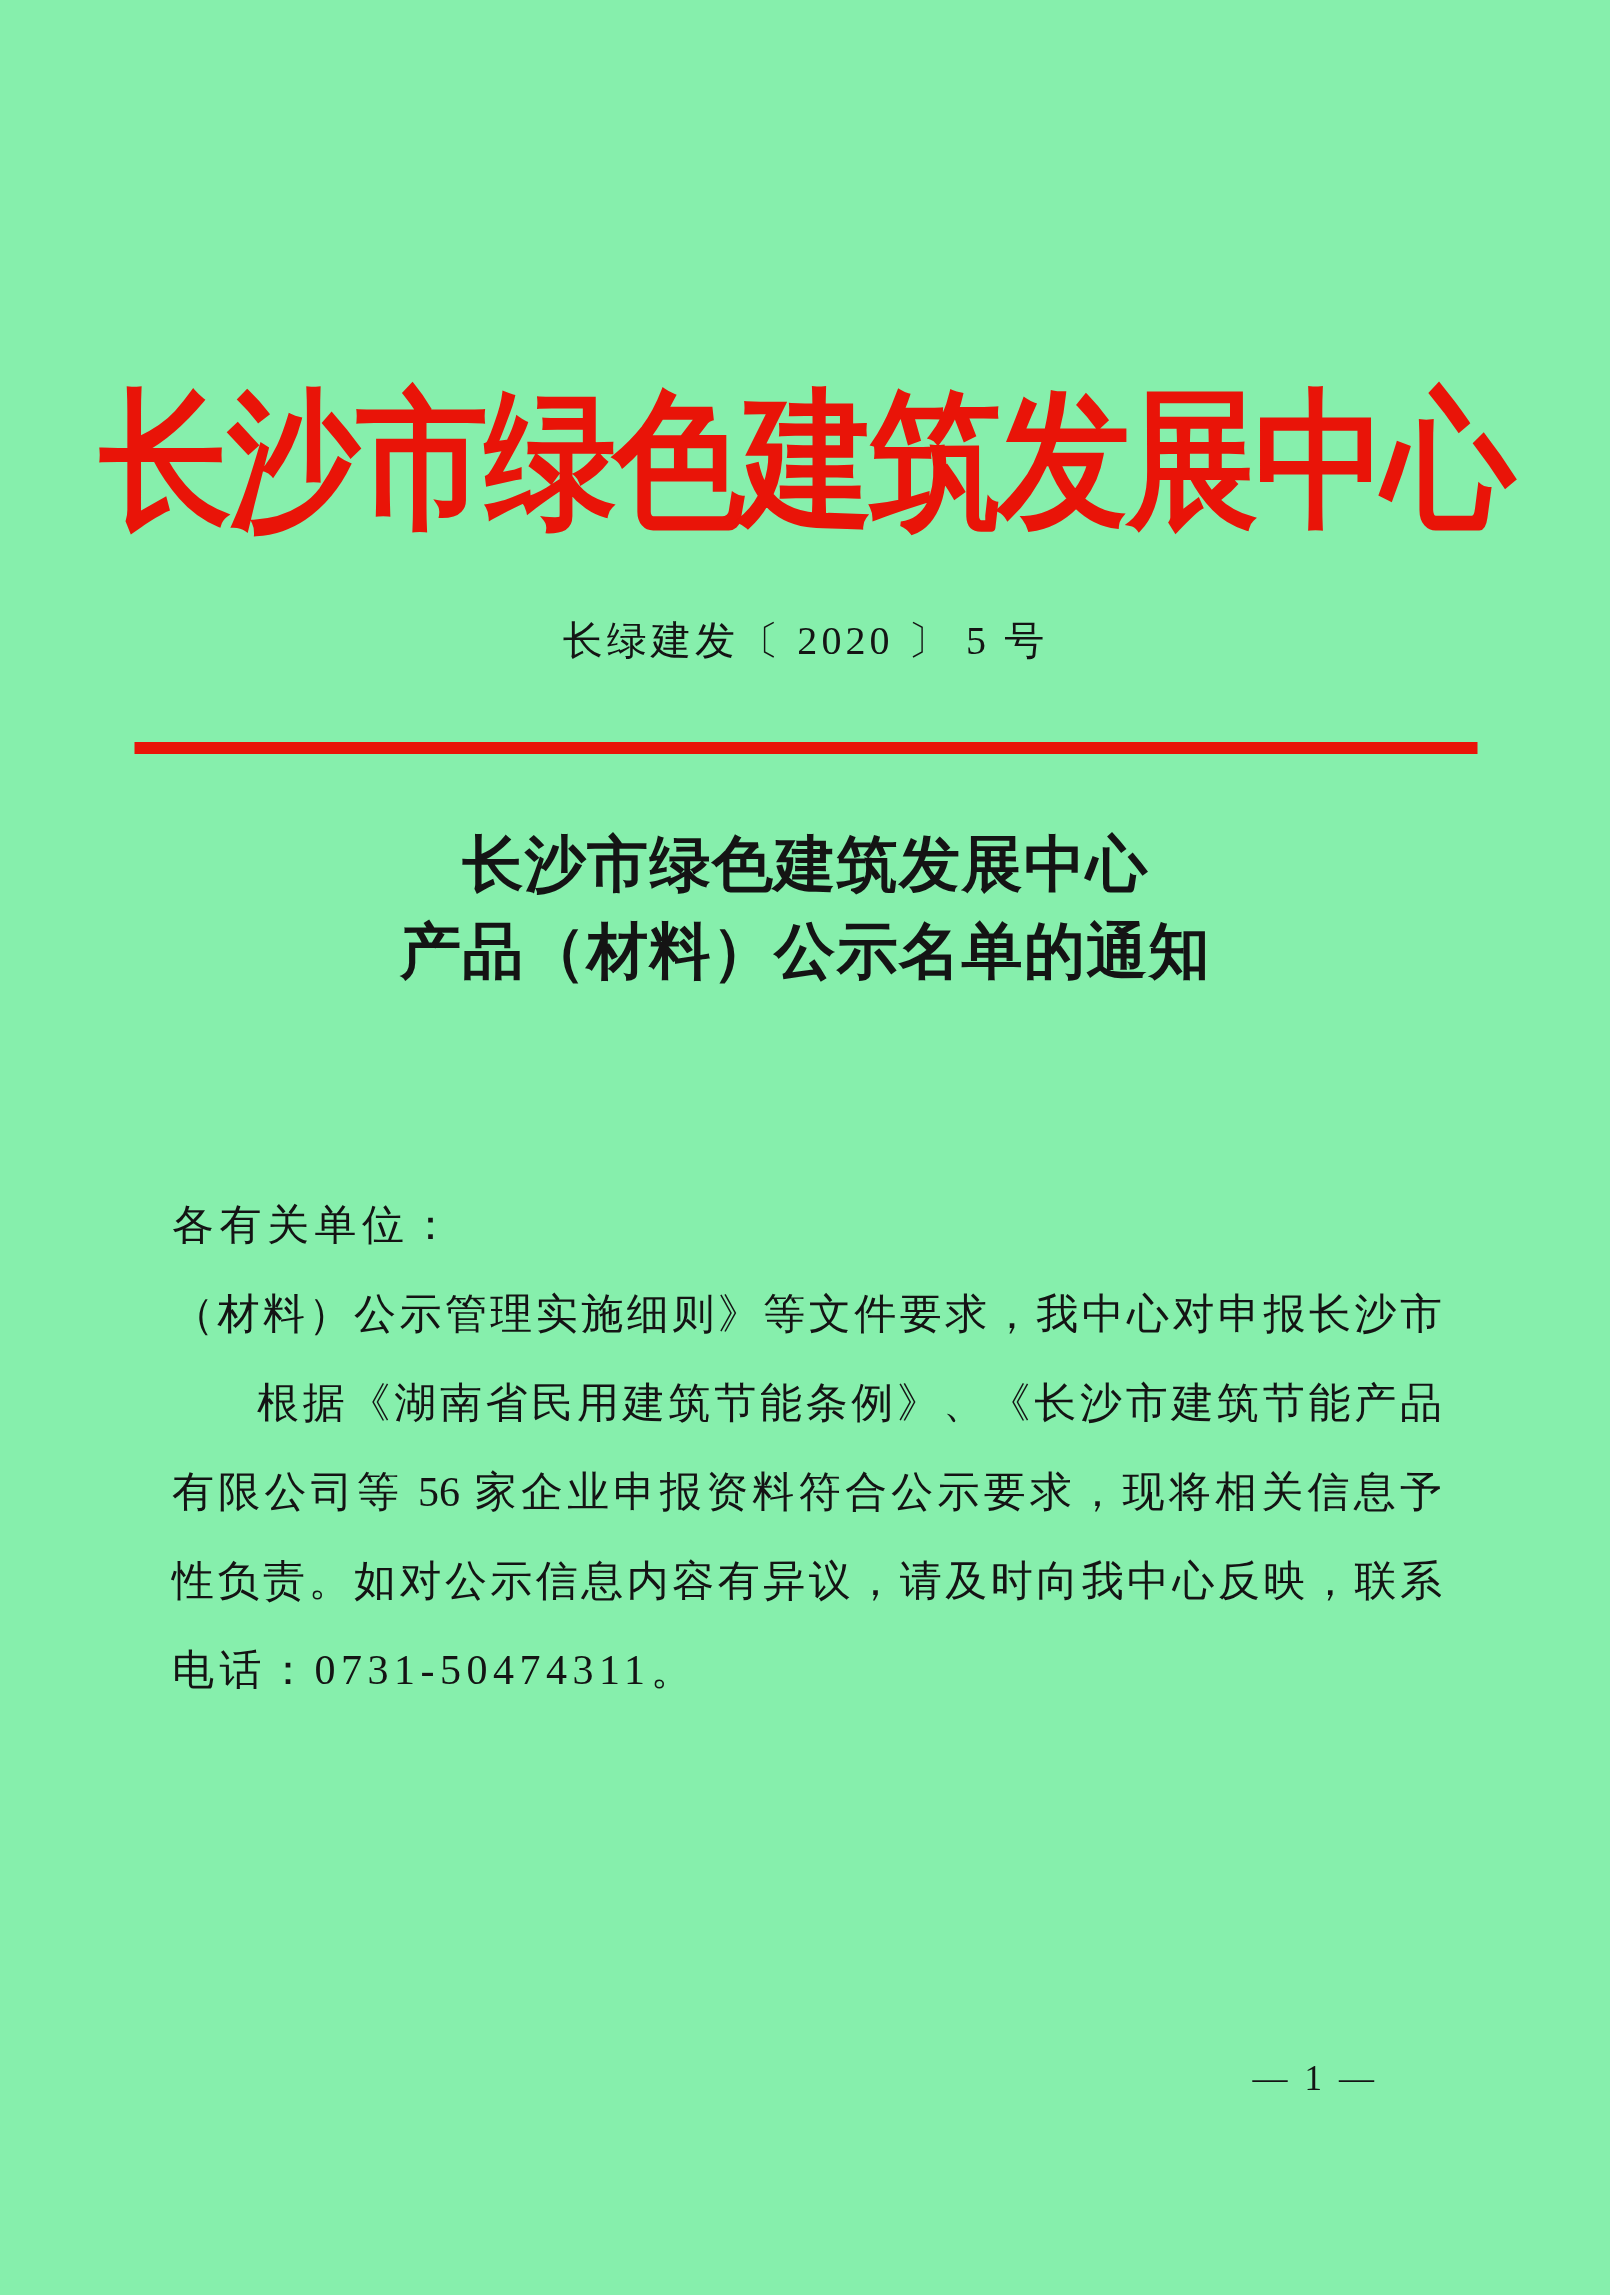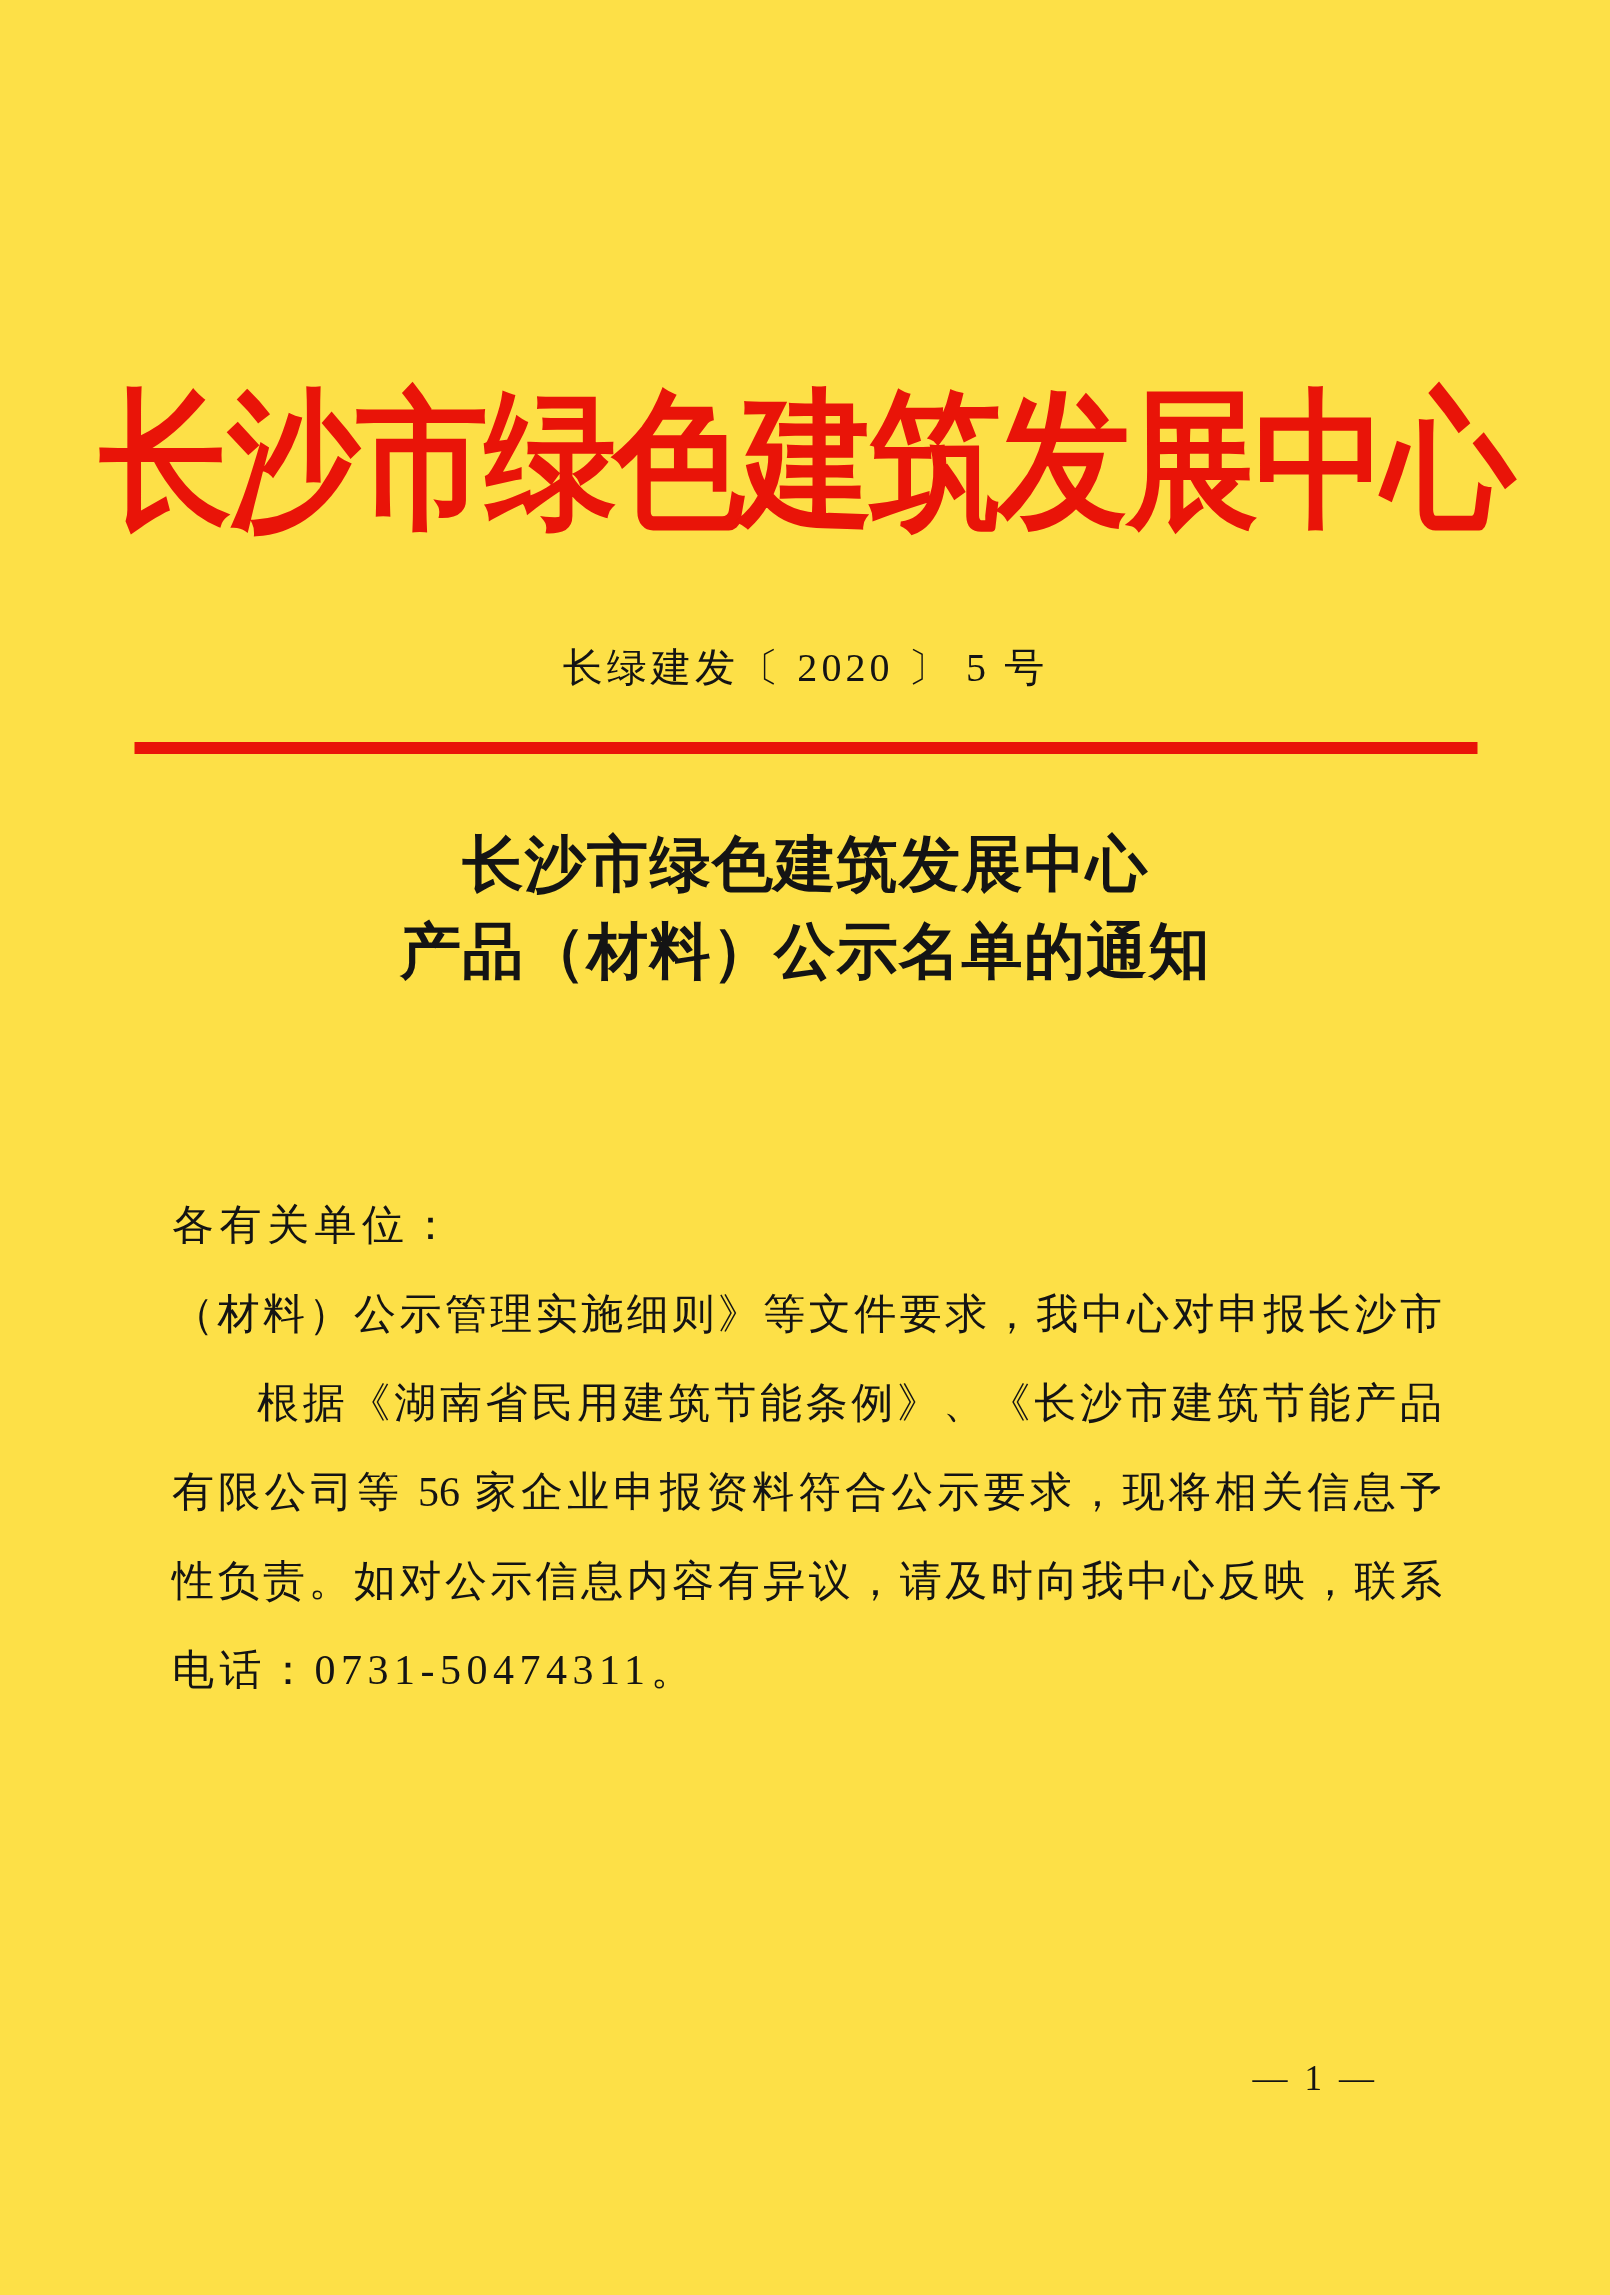--- a/index.html
+++ b/index.html
@@ -2,42 +2,42 @@
 <html style="font-size:11px"><head>
 <meta charset="utf-8">
 <style>
   :root { --red: #e91408; --ink: #141414; }
   html, body { margin: 0; padding: 0; background: #ffffff; }
   .page {
     position: relative;
     width: 1611px;
     height: 2295px;
     margin: 0 auto;
-    background: #fde047;
+    background: #86efac;
     color: var(--ink);
     font-family: "Liberation Serif", "DejaVu Serif", serif;
     overflow: hidden;
   }
   .letterhead {
     position: absolute;
     top: 374px;
     left: 0;
     width: 100%;
     text-align: center;
     font-size: 150px;
     line-height: 174px;
     font-weight: bold;
     color: var(--red);
     letter-spacing: -4.1px;
     transform: scaleX(0.88);
     white-space: nowrap;
   }
   .doc-number {
     position: absolute;
-    top: 641px;
+    top: 614px;
     left: 0;
     width: 100%;
     text-align: center;
     font-size: 40px;
     line-height: 53px;
     letter-spacing: 4.1px;
     font-weight: normal;
   }
   .red-rule {
     position: absolute;

